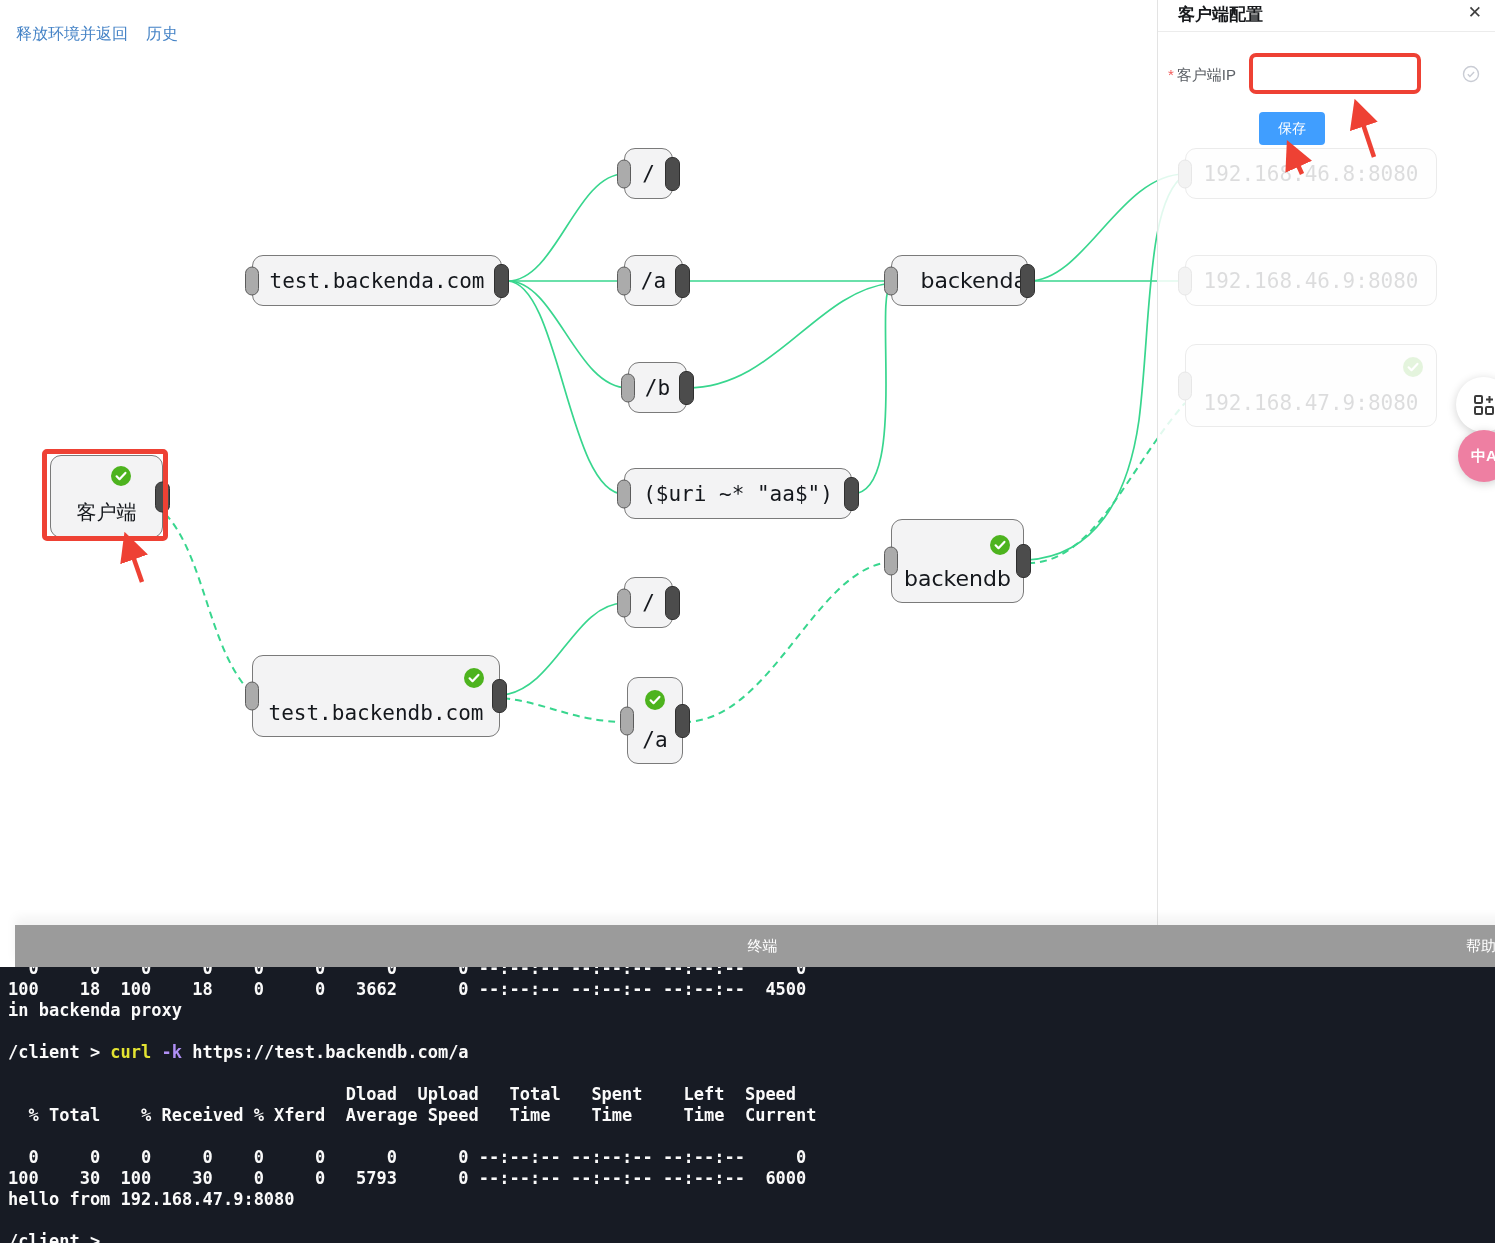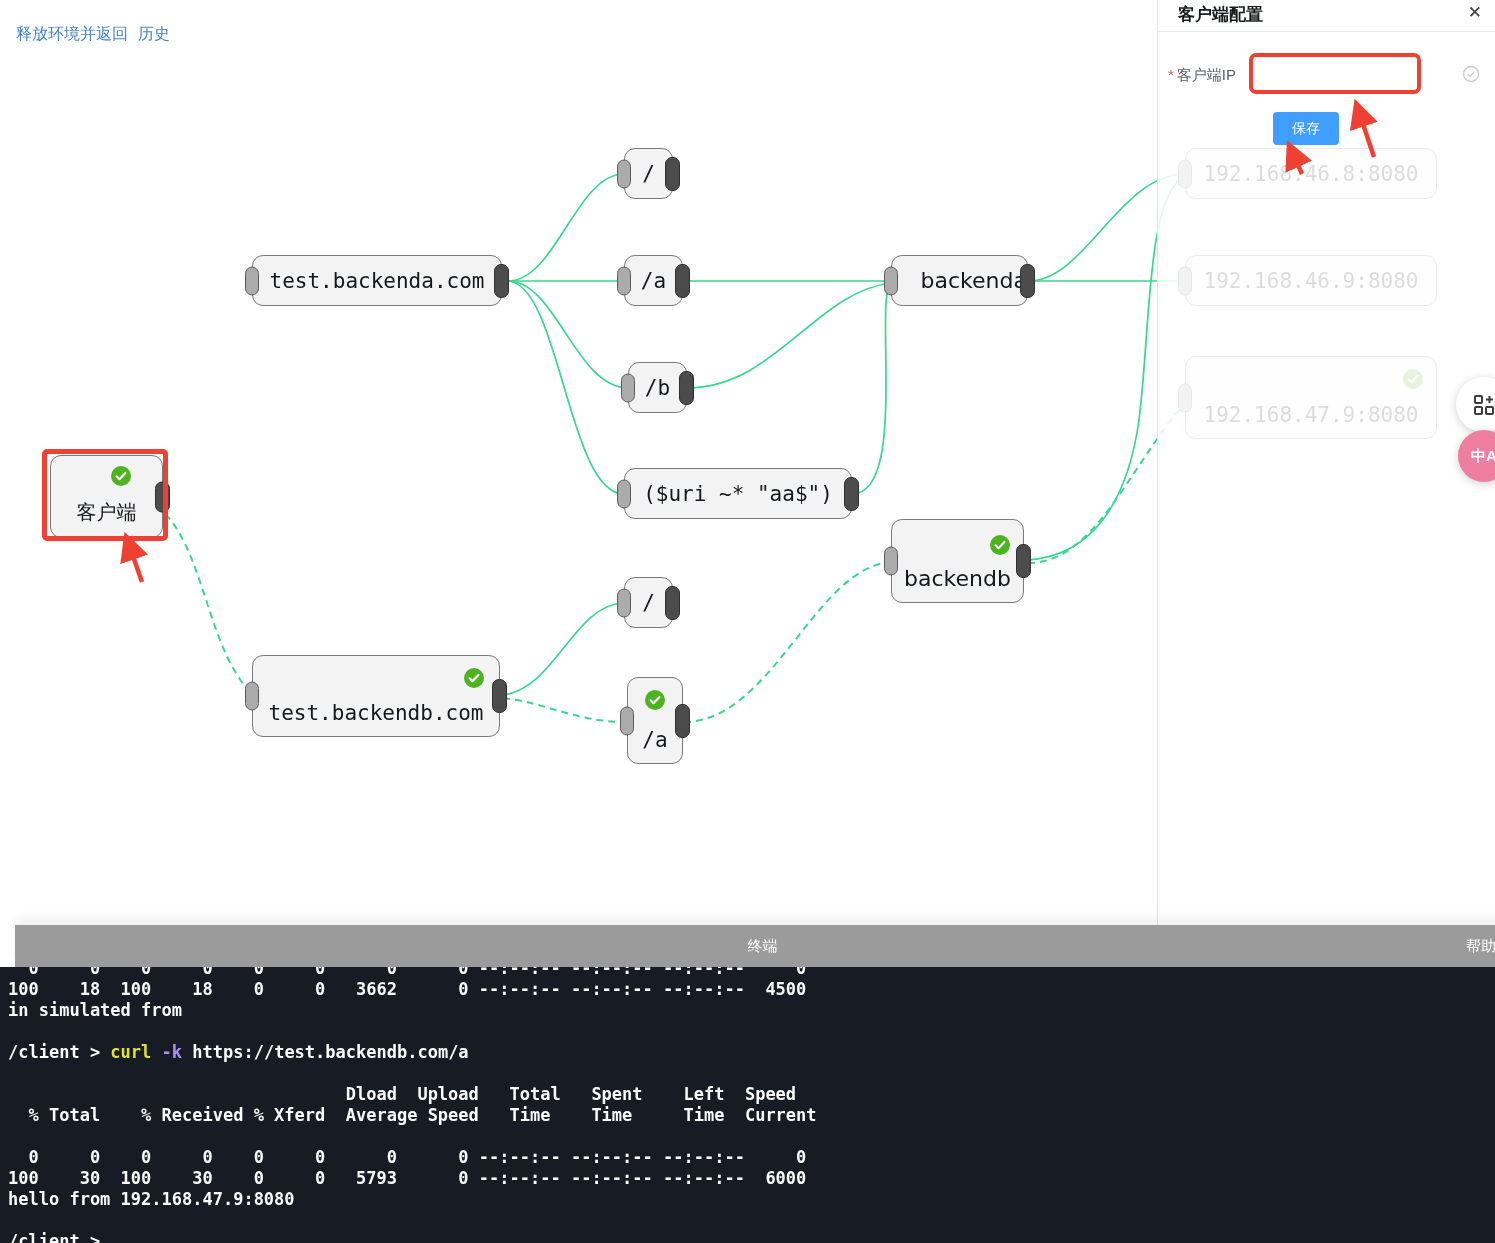--- a/index.html
+++ b/index.html
@@ -1,20 +1,20 @@
 <!DOCTYPE html>
 <html><head>
 <meta charset="utf-8">
 <style>
   html,body{margin:0;padding:0;background:#fff;}
   .stage{position:relative;width:1495px;height:1243px;background:#ffffff;overflow:hidden;
          font-family:"Liberation Sans",sans-serif;}
 
   
-  .toplinks{position:absolute;left:16px;top:24px;z-index:3;font-size:16px;color:#4583c6;display:flex;gap:10px;}
+  .toplinks{position:absolute;left:16px;top:24px;z-index:3;font-size:16px;color:#4583c6;display:flex;gap:18px;}
   .toplinks a{color:#4583c6;text-decoration:none;cursor:pointer;}
 
   
   .edges{position:absolute;left:0;top:0;z-index:1;pointer-events:none;}
   .edge{fill:none;stroke:#38d68e;stroke-width:1.7;}
   .edge.dashed{stroke-width:2;stroke-dasharray:7 5;}
 
   
   .node{position:absolute;z-index:2;background:#f3f3f4;border:1.5px solid #7a7a7a;border-radius:11px;
         display:flex;align-items:center;justify-content:center;font-size:21px;color:#14171c;box-sizing:border-box;}
@@ -32,21 +32,21 @@
   .panel-header{position:absolute;left:20px;top:3px;font-size:17px;font-weight:600;color:#17191c;}
   .panel-close{position:absolute;right:7px;top:1px;font-size:17px;color:#3f3f3f;cursor:pointer;background:none;border:none;}
   .panel-divider{position:absolute;left:0;top:31px;width:338px;border-top:1px solid #ececec;}
   .field-label{position:absolute;left:10px;top:66px;font-size:15px;color:#5c6066;}
   .req{color:#f25a5a;margin-right:3px;}
   .ip-input{position:absolute;left:96px;top:55px;width:236px;height:38px;border:1px solid #dcdfe6;border-radius:4px;
             background:#fff;box-sizing:border-box;padding:0 32px 0 14px;font-size:15px;color:#5f6368;
             font-family:"Liberation Sans",sans-serif;outline:none;}
   .input-suffix{position:absolute;left:304px;top:65px;line-height:0;}
   .save-btn{position:absolute;left:101px;top:112px;width:66px;height:33px;background:#409eff;color:#fff;border:none;
-            border-radius:4px;font-size:14px;cursor:pointer;margin-left:14px;}
+            border-radius:4px;font-size:14px;cursor:pointer;}
 
   
   .anno{position:absolute;z-index:10;border:5px solid #ee4134;border-radius:5px;box-sizing:border-box;pointer-events:none;}
   #anno-client{left:42px;top:449px;width:126px;height:92px;}
   #anno-input{left:1249px;top:53px;width:172px;height:41px;border-width:4px;border-radius:7px;}
   .arrows{position:absolute;left:0;top:0;z-index:10;pointer-events:none;}
 
   
   .fab{position:absolute;z-index:12;border-radius:50%;display:flex;align-items:center;justify-content:center;
        box-shadow:0 2px 10px rgba(0,0,0,0.18);cursor:pointer;border:none;}
@@ -177,21 +177,21 @@
   <div class="node mono" style="left:1185px;top:148px;width:252px;height:51px;">
     <span class="port in"></span>
     <span>192.168.46.8:8080</span>
   </div>
 
   <div class="node mono" style="left:1185px;top:255px;width:252px;height:51px;">
     <span class="port in"></span>
     <span>192.168.46.9:8080</span>
   </div>
 
-  <div class="node mono checked" style="left:1185px;top:356px;width:252px;height:83px;">
+  <div class="node mono checked" style="left:1185px;top:344px;width:252px;height:83px;">
     <span class="badge" style="top:12px;right:13px;"><svg width="20" height="20" viewBox="0 0 20 20">
           <circle cx="10" cy="10" r="10" fill="#4db31e"></circle>
           <path d="M5.6,10.3 l2.9,2.9 l5.9,-6.3" stroke="#fff" stroke-width="2.2" fill="none" stroke-linecap="round" stroke-linejoin="round"></path>
         </svg></span>
     <span class="port in"></span>
     <span>192.168.47.9:8080</span>
   </div>
 
   <div class="panel">
     <div class="panel-header">客户端配置</div>
@@ -236,21 +236,21 @@
 
   <div class="termbar">
     <span>终端</span>
     <span class="help">帮助</span>
   </div>
 
   <div class="terminal">
     <div class="term-body">
       <div class="tline">  0     0    0     0    0     0      0      0 --:--:-- --:--:-- --:--:--     0</div>
       <div class="tline">100    18  100    18    0     0   3662      0 --:--:-- --:--:-- --:--:--  4500</div>
-      <div class="tline">in simulated from</div>
+      <div class="tline">in backenda proxy</div>
       <div class="tline"></div>
       <div class="tline"><span>/client &gt; </span><span class="c-cmd">curl</span><span class="c-flag"> -k</span><span> https://test.backendb.com/a</span></div>
       <div class="tline"></div>
       <div class="tline">                                 Dload  Upload   Total   Spent    Left  Speed</div>
       <div class="tline">  % Total    % Received % Xferd  Average Speed   Time    Time     Time  Current</div>
       <div class="tline"></div>
       <div class="tline">  0     0    0     0    0     0      0      0 --:--:-- --:--:-- --:--:--     0</div>
       <div class="tline">100    30  100    30    0     0   5793      0 --:--:-- --:--:-- --:--:--  6000</div>
       <div class="tline">hello from 192.168.47.9:8080</div>
       <div class="tline"></div>

